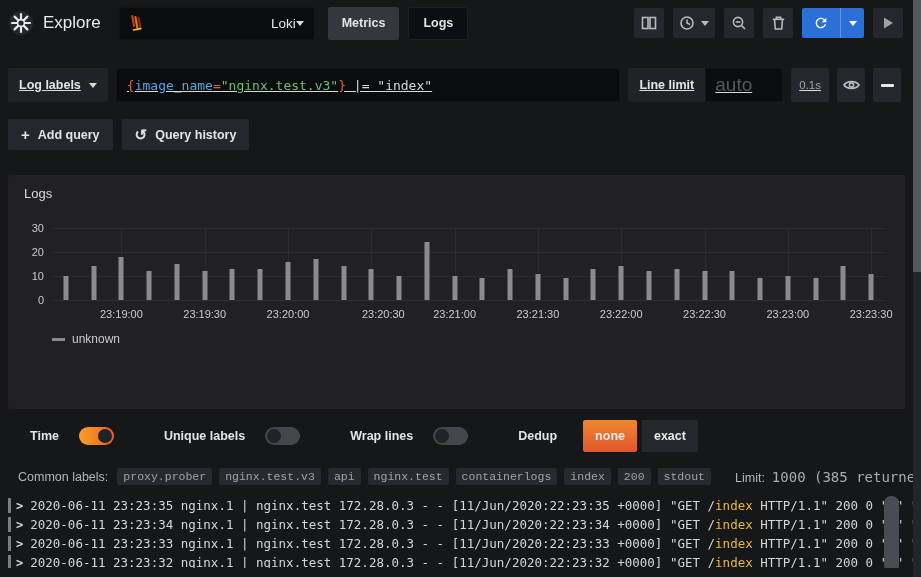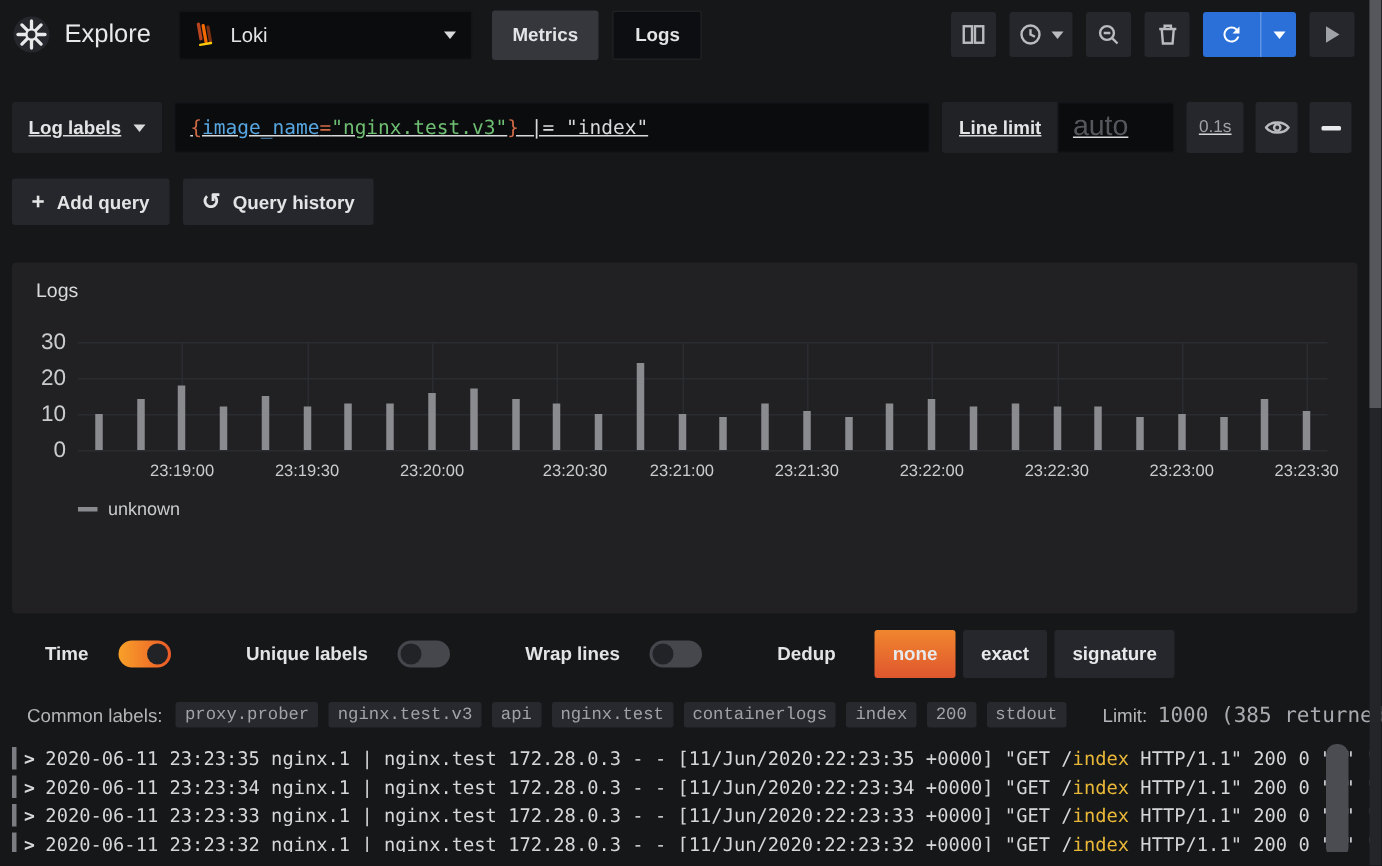--- a/index.html
+++ b/index.html
@@ -13,21 +13,21 @@
 
   
   .topbar { height: 46px; display: flex; align-items: center; padding: 0 10px 0 8px; }
   .gf-logo { width: 26px; height: 26px; margin-right: 9px; flex: none; }
   .app-title { font-size: 17px; color: #e8e9ea; margin-right: 18px; white-space: nowrap; }
   .ds-select {
     width: 196px; height: 33px; background: #0b0c0e; border: 1px solid #121418;
     border-radius: 2px; display: flex; align-items: center; padding: 0 10px; cursor: pointer;
   }
   .ds-select .loki-icon { width: 15px; height: 18px; margin-right: 9px; flex: none; }
-  .ds-select .ds-label { flex: 1; font-size: 13.5px; color: #e3e4e5; }
+  .ds-select .ds-label { flex: 1; font-size: 13.5px; color: #e3e4e5; text-align: right; }
   .caret { width: 0; height: 0; border-left: 4.5px solid transparent; border-right: 4.5px solid transparent; border-top: 5px solid #d8d9da; display: inline-block; }
   .mode-tabs { display: flex; gap: 9px; margin-left: 13px; }
   .mode-tab { height: 33px; padding: 0 14px; display: flex; align-items: center; border-radius: 2px;
     font-size: 12.5px; font-weight: bold; color: #e3e4e5; cursor: pointer; }
   .mode-tab.inactive { background: #35373c; }
   .mode-tab.active { background: #0d0e11; border: 1px solid #1e2023; }
   .topbar-right { margin-left: auto; display: flex; gap: 9px; align-items: center; }
   .icon-btn { height: 30px; min-width: 30px; background: #26272c; border-radius: 2px;
     display: flex; align-items: center; justify-content: center; cursor: pointer; padding: 0 6px; gap: 6px; }
   .icon-btn svg { display: block; }
@@ -66,21 +66,21 @@
     padding: 0 13px; gap: 8px; font-size: 12.5px; font-weight: bold; color: #e3e4e5; cursor: pointer; }
   .plus-glyph { font-size: 15px; font-weight: bold; color: #e3e4e5; line-height: 1; }
   .history-glyph { font-size: 15px; color: #e3e4e5; line-height: 1; }
 
   
   .panel { margin: 25px 8px 0 8px; height: 234px; background: #212124; border-radius: 3px; padding: 11px 16px; }
   .panel-title { font-size: 13px; font-weight: 500; color: #d8d9da; }
   .chart { margin: 27px 4px 0 28px; position: relative; height: 72px; }
   .gridline-h { position: absolute; left: 0; right: 0; height: 1px; background: #2a2c31; }
   .gridline-v { position: absolute; top: 0; bottom: 0; width: 1px; background: #2a2c31; }
-  .ytick { position: absolute; right: calc(100% + 8px); transform: translateY(-50%); font-size: 15px; color: #c9cbce; }
+  .ytick { position: absolute; right: calc(100% + 8px); transform: translateY(-50%); font-size: 11px; color: #c9cbce; }
   .xtick { position: absolute; top: calc(100% + 8px); transform: translateX(-50%); font-size: 11px; color: #c9cbce; white-space: nowrap; }
   .bar { position: absolute; bottom: 0; width: 5px; background: var(--bar-color, #8a8b8f); transform: translateX(-50%); }
   .legend { display: flex; align-items: center; gap: 7px; margin: 32px 0 0 28px; }
   .legend-dash { width: 13px; height: 3px; background: #8a8b8f; }
   .legend-label { font-size: 12px; color: #c9cbce; }
 
   
   .controls-row { display: flex; align-items: center; height: 48px; padding-left: 22px; margin: 3px 8px 0 8px; }
   .ctl-label { font-size: 12.5px; font-weight: bold; color: #e3e4e5; white-space: nowrap; }
   .toggle { width: 35px; height: 18px; border-radius: 9px; margin-left: 20px; position: relative; cursor: pointer; flex: none; }
@@ -314,21 +314,20 @@
     <div class="ctl-gap"></div>
     <span class="ctl-label">Wrap lines</span>
     <div class="toggle off">
         <div class="knob"></div>
       </div>
     <div class="ctl-gap"></div>
     <span class="ctl-label">Dedup</span>
     <div class="dedup-group" id="dedup-group">
         <div class="dedup-btn active">none</div>
         <div class="dedup-btn">exact</div>
-        <div class="dedup-btn">signature</div>
       </div>
   </div>
 
   <div class="meta-row">
     <span class="meta-label">Common labels:</span>
     <div class="label-chips" id="label-chips">
         <span class="label-chip">proxy.prober</span>
         <span class="label-chip">nginx.test.v3</span>
         <span class="label-chip">api</span>
         <span class="label-chip">nginx.test</span>

